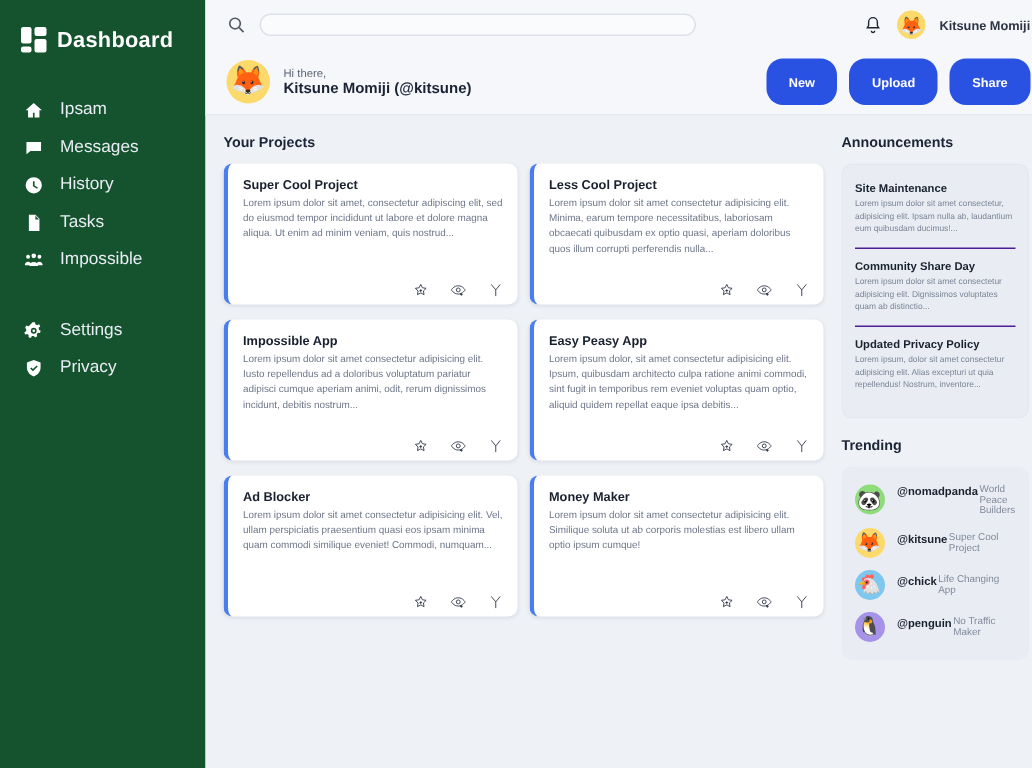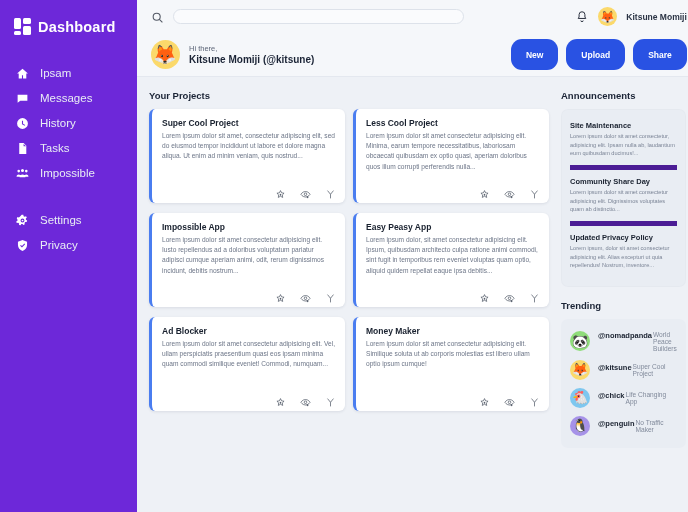--- a/index.html
+++ b/index.html
@@ -7,21 +7,21 @@
     width: 688px; height: 512px;
     font-family: "Liberation Sans", sans-serif;
     background: #eef1f6;
     overflow: hidden;
   }
   .app { display: flex; width: 688px; height: 512px; }
 
   
   .sidebar {
     width: 137px; height: 512px; flex: 0 0 137px;
-    background: #6d28d9; color: #ffffff;
+    background: #14532d; color: #ffffff;
     padding: 14px 0 0 0;
   }
   .brand { display: flex; align-items: center; gap: 7px; padding: 4px 0 0 14px; }
   .brand-glyph { width: 17px; height: 17px; position: relative; flex: 0 0 17px; }
   .brand-glyph i { position: absolute; background: #ffffff; display: block; }
   .brand-glyph i.a { left: 0; top: 0; width: 7px; height: 11px; border-radius: 1.5px; }
   .brand-glyph i.b { left: 9px; top: 0; width: 8px; height: 6px; border-radius: 1.5px; }
   .brand-glyph i.c { left: 0; top: 13px; width: 7px; height: 4px; border-radius: 1.5px; }
   .brand-glyph i.d { left: 9px; top: 8px; width: 8px; height: 9px; border-radius: 1.5px; }
   .brand-text { font-size: 14.5px; font-weight: bold; letter-spacing: .2px; }
@@ -101,21 +101,21 @@
   .card-actions { margin-top: auto; display: flex; justify-content: flex-end; gap: 14px; padding-top: 7px; }
   .act { width: 11px; height: 11px; cursor: pointer; }
   .act svg { width: 11px; height: 11px; fill: none; stroke: #2b3445; stroke-width: 1.3; }
 
   
   .panel {
     background: #e9edf3; border-radius: 7px; padding: 9px 9px 10px 9px;
     box-shadow: inset 0 0 0 1px rgba(0,0,0,.015);
   }
   .ann { padding: 3px 0 7px 0; }
-  .ann + .ann { border-top: 5px solid #4c1d95; padding-top: 7px; }
+  .ann + .ann { border-top: 1px solid #4c1d95; padding-top: 7px; }
   .ann-title { font-size: 7.5px; font-weight: bold; color: #19212f; margin-bottom: 2px; }
   .ann-desc { font-size: 5.6px; line-height: 1.55; color: #7b8496; }
 
   .trend-panel { background: #e9edf3; border-radius: 7px; padding: 8px 9px; }
   .trend-row { display: flex; align-items: center; gap: 8px; padding: 4px 0; }
   .trend-meta { display: flex; flex-direction: row; gap: 1px; }
   .trend-handle { font-size: 7.5px; font-weight: bold; color: #19212f; }
   .trend-sub { font-size: 6.6px; color: #818a9b; }
   .spacer-16 { height: 13px; }
 </style>

